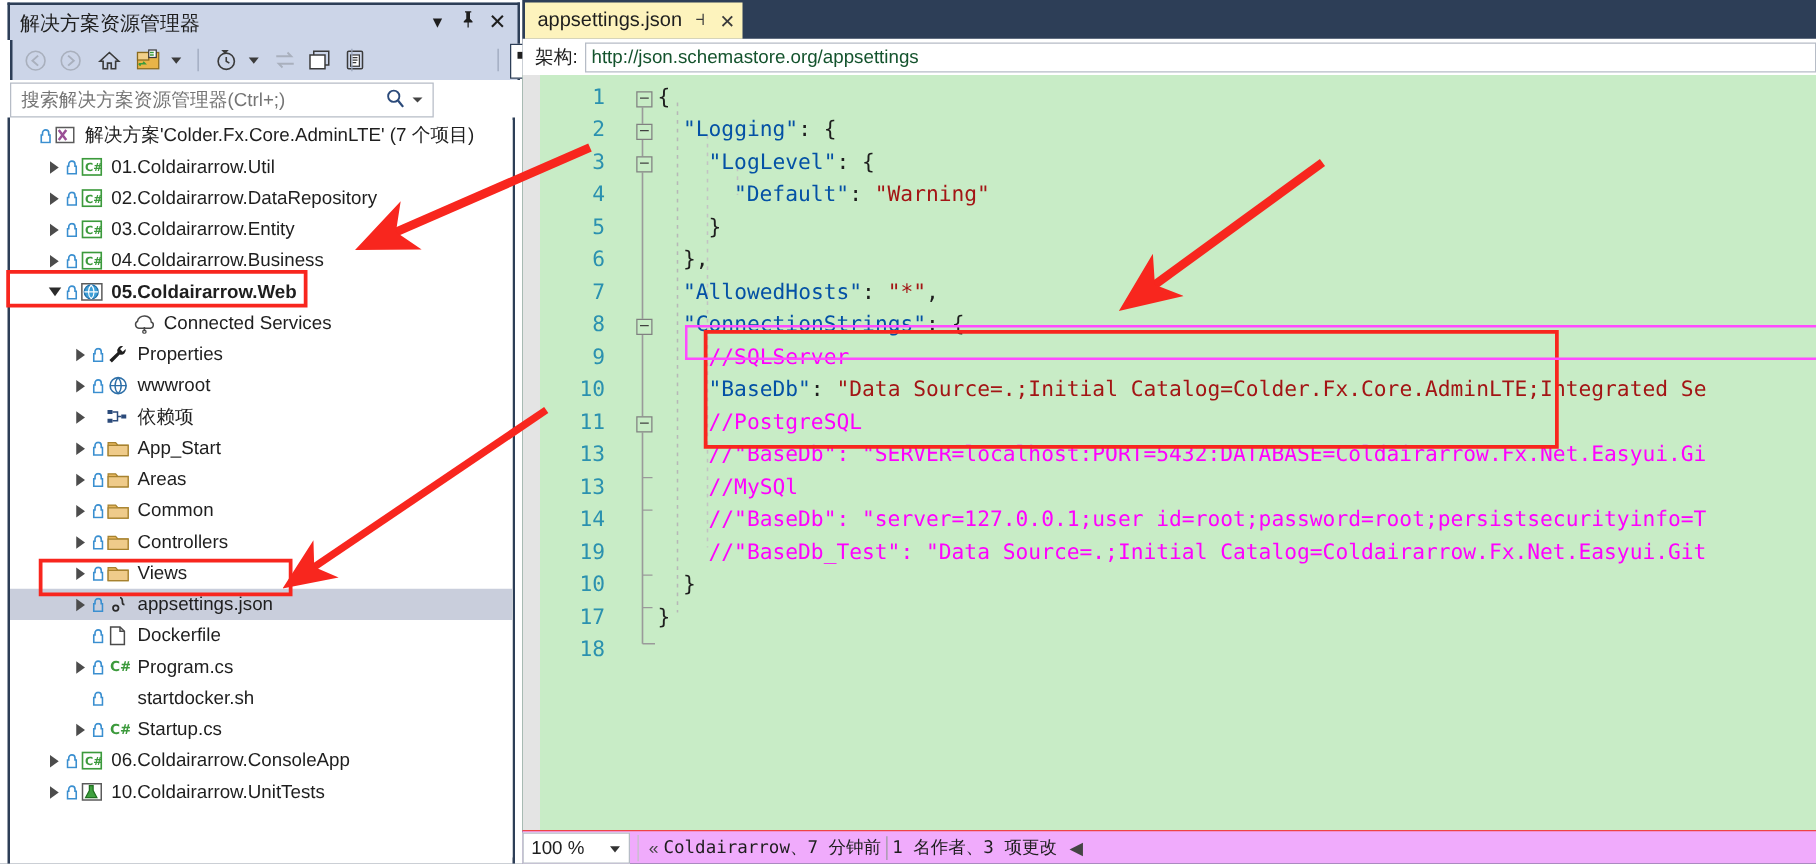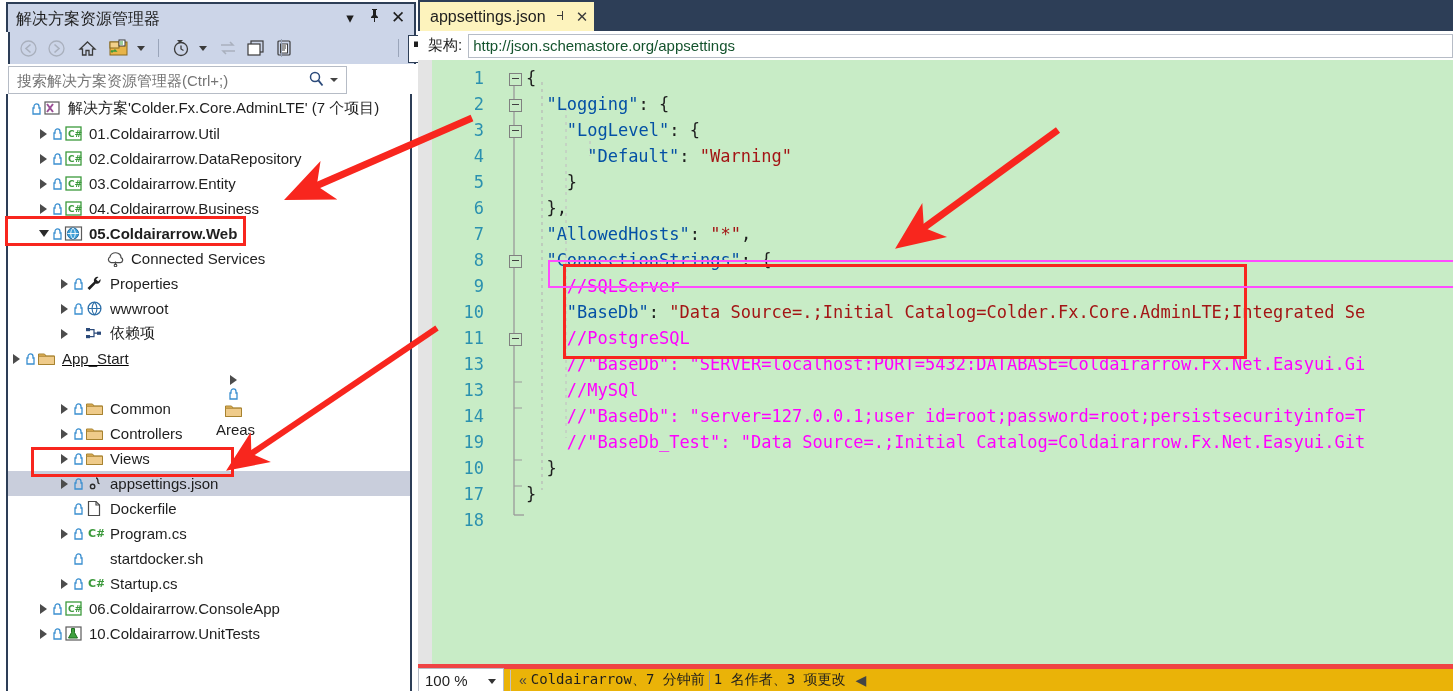--- a/index.html
+++ b/index.html
@@ -73,22 +73,22 @@
         line-height:26px;white-space:pre;}
   .k{color:#0451a5;}         
   .s{color:#a31515;}         
   .p{color:#1e1e1e;}         
   .c{color:#ff00ff;}         
   .fold{position:absolute;left:91px;top:8px;width:11px;height:11px;border:1px solid #808080;background:#c8ecc6;}
   .fold:after{content:"";position:absolute;left:2px;top:4px;width:7px;height:1px;background:#404040;}
   #guides{position:absolute;left:0;top:0;width:1035px;height:604px;pointer-events:none;}
 
   
-  #status{position:absolute;left:0;top:664px;width:1035px;height:27px;background:#eab308;
-          display:flex;align-items:center;border-top:5px solid #ef4444;box-sizing:border-box;}
+  #status{position:absolute;left:0;top:664px;width:1035px;height:27px;background:#f0abfc;
+          display:flex;align-items:center;border-top:1px solid #ef4444;box-sizing:border-box;}
   #zoom-box{width:86px;height:25px;background:#fff;border:1px solid #b6bcc6;box-sizing:border-box;
             display:flex;align-items:center;position:relative;cursor:pointer;}
   #zoom-val{font-size:15px;color:#1e1e1e;padding-left:6px;}
   #zoom-caret{position:absolute;right:7px;top:10px;width:0;height:0;border-left:4px solid transparent;
               border-right:4px solid transparent;border-top:5px solid #333;}
   #git-sep{width:1px;height:21px;background:#c2c2c6;margin:0 0 0 6px;}
   #git-ico{font-size:14px;color:#444;padding:0 4px 0 8px;}
   #git-txt{font-family:"DejaVu Sans Mono",monospace;font-size:14px;color:#1e1e1e;}
   #git-div{width:1px;height:19px;background:#9a9a9e;margin:0 4px;}
   #st-arrow{margin-left:10px;font-size:14px;color:#444;cursor:pointer;}
@@ -368,38 +368,38 @@
           <span class="ico">
             <svg width="19" height="17" viewBox="0 0 19 17">
               <rect x="1" y="3" width="4" height="3.2" fill="#2b4a7a"></rect>
               <rect x="1" y="10" width="4" height="3.2" fill="#2b4a7a"></rect>
               <rect x="12" y="6.6" width="4" height="3.2" fill="#2b4a7a"></rect>
               <path d="M5 4.6 h4 v3.6 h3 M5 11.6 h4 V8.2" fill="none" stroke="#2b4a7a" stroke-width="1.2"></path>
             </svg>
           </span>
           <span class="lbl">依赖项</span>
         </div>
-        <div class="row" style=" text-decoration: underline;">
+        <div class="row" style="padding-left: 48px;">
           <span class="tw">
             <span class="tw-r"></span>
           </span>
           <span class="lockbox">
             <svg width="9" height="12" viewBox="0 0 9 12">
               <path d="M2 5V3.4a2.5 2.5 0 0 1 5 0V5h1v6H1V5z" fill="none" stroke="#3a8fd0" stroke-width="1.3"></path>
             </svg>
           </span>
           <span class="ico">
             <svg width="19" height="17" viewBox="0 0 19 17">
               <path d="M1.5 4 h6 l1.6 2 h8.4 v8.5 h-16 z" fill="#e5b65e" stroke="#a7822f" stroke-width="1"></path>
               <path d="M1.5 6.2 h16 v8.3 h-16 z" fill="#efcb8a" stroke="#a7822f" stroke-width="1"></path>
             </svg>
           </span>
           <span class="lbl">App_Start</span>
         </div>
-        <div class="row" style="padding-left: 48px; flex-direction: column;">
+        <div class="row" style="padding-left: 48px;">
           <span class="tw">
             <span class="tw-r"></span>
           </span>
           <span class="lockbox">
             <svg width="9" height="12" viewBox="0 0 9 12">
               <path d="M2 5V3.4a2.5 2.5 0 0 1 5 0V5h1v6H1V5z" fill="none" stroke="#3a8fd0" stroke-width="1.3"></path>
             </svg>
           </span>
           <span class="ico">
             <svg width="19" height="17" viewBox="0 0 19 17">

